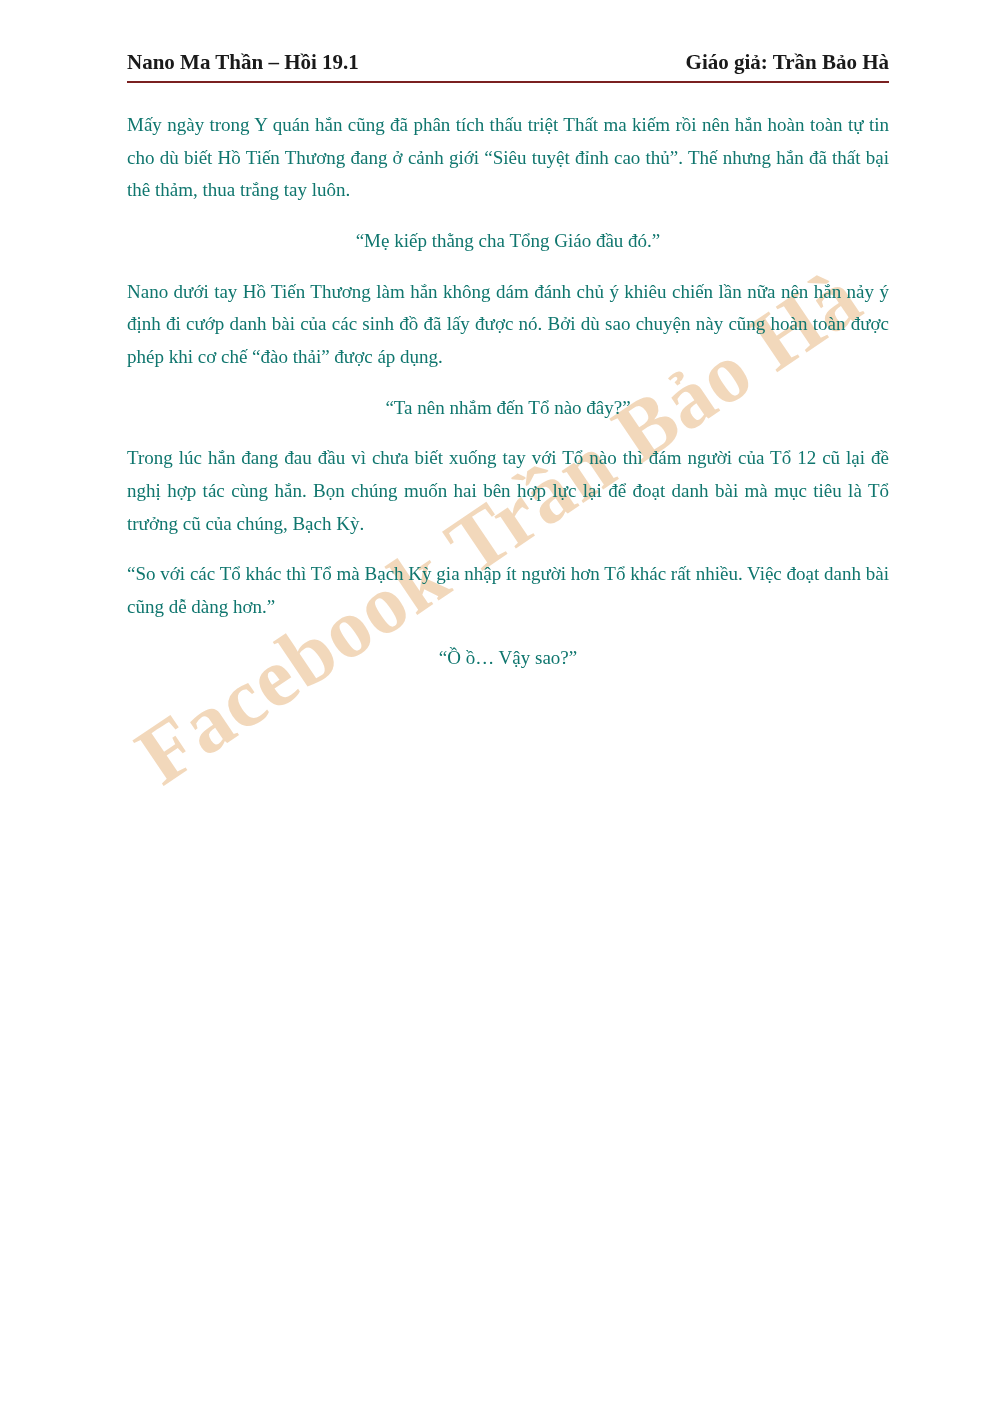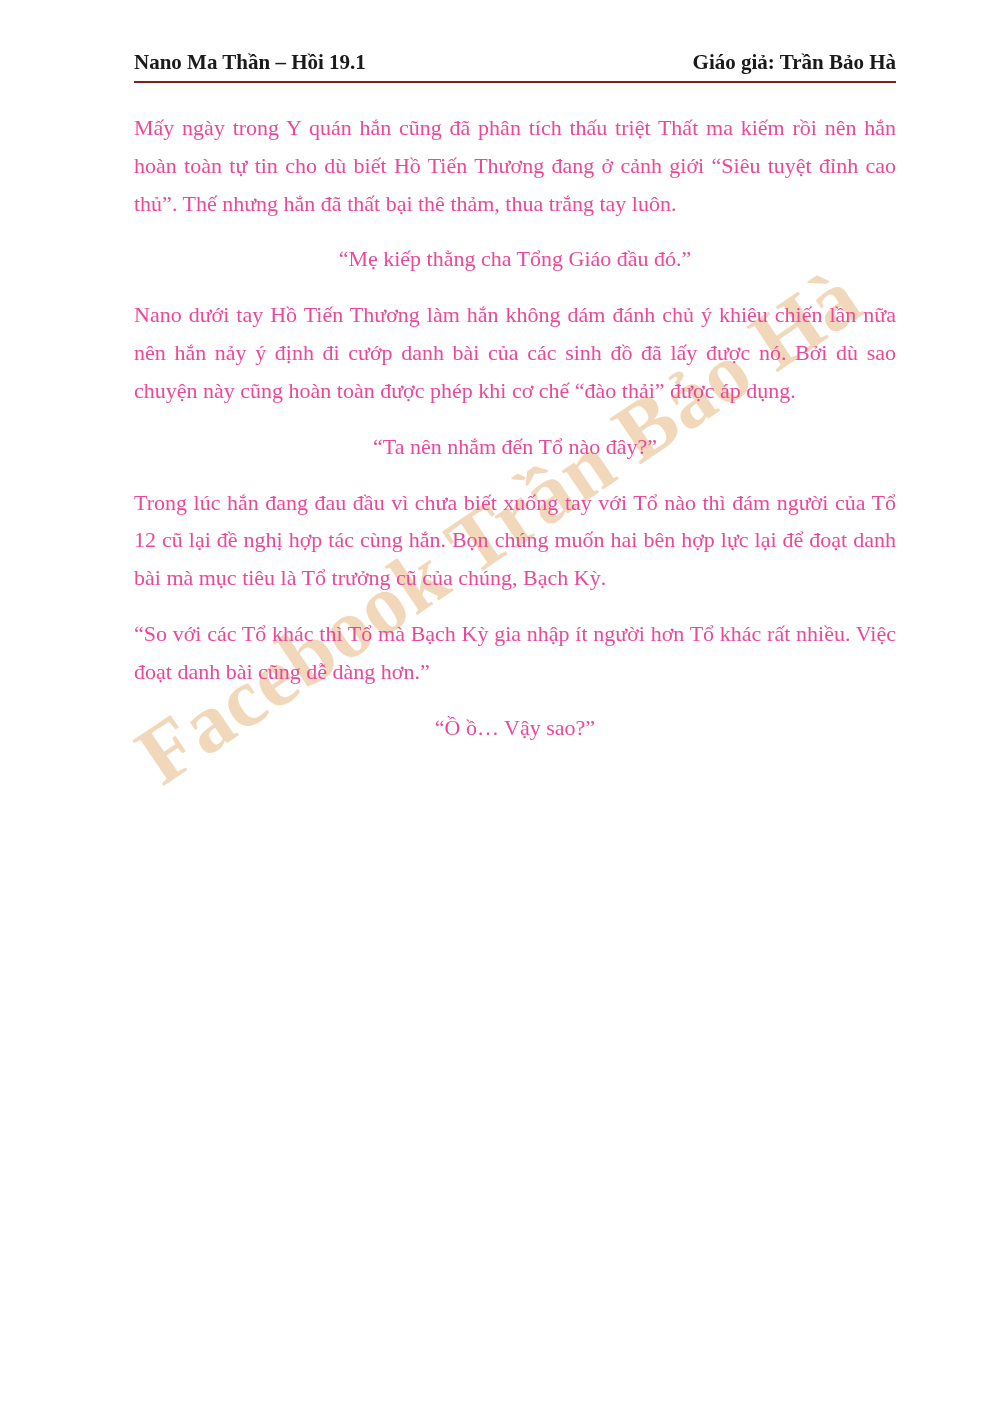--- a/index.html
+++ b/index.html
@@ -13,21 +13,21 @@
   .page {
     position: relative;
     width: 999px;
     height: 1413px;
     background: #ffffff;
     overflow: hidden;
     box-sizing: border-box;
   }
   .content {
     position: absolute;
-    left: 134px;
+    left: 127px;
     top: 50px;
     width: 762px;
   }
   .header-row {
     display: flex;
     justify-content: space-between;
     align-items: baseline;
     font-family: "Liberation Serif", serif;
     font-weight: bold;
     font-size: 21px;
@@ -36,23 +36,23 @@
   }
   .header-rule {
     border-bottom: 2.5px solid #7a2020;
     width: 100%;
     margin-bottom: 26px;
   }
   .header-left { white-space: nowrap; }
   .header-right { white-space: nowrap; }
 
   p.para {
-    font-size: 22px;
+    font-size: 19px;
     line-height: 1.72;
-    color: #ec4899;
+    color: #0f766e;
     margin: 0 0 18px 0;
     text-align: justify;
     text-justify: inter-word;
   }
   p.para.nojust {
     text-align: center;
   }
 
   .watermark {
     position: absolute;

